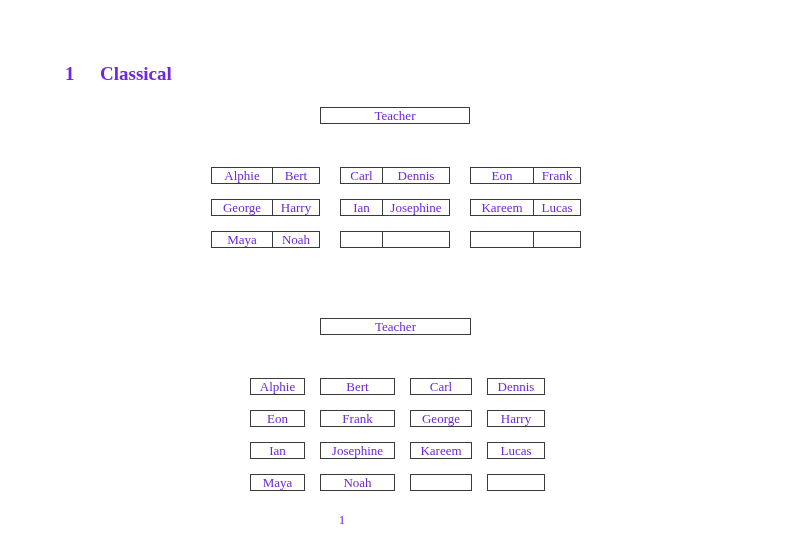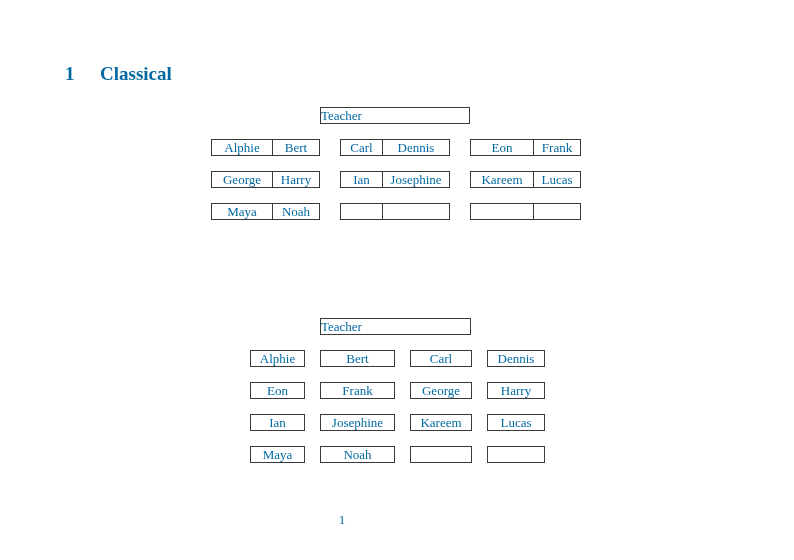--- a/index.html
+++ b/index.html
@@ -3,44 +3,45 @@
 <meta charset="utf-8">
 <style>
   * { margin: 0; padding: 0; }
   html, body { background: #ffffff; }
   .page {
     position: relative;
     width: 684px;
     height: 560px;
     background: #ffffff;
     font-family: "Liberation Serif", "DejaVu Serif", serif;
-    color: #0369a1;
+    color: #6d28d9;
     overflow: hidden;
   }
   .heading {
     position: absolute;
     left: 65px;
     font-size: 19px;
     font-weight: bold;
     white-space: nowrap;
   }
   .sec-num { display: inline-block; min-width: 35px; }
   .teacher-box {
     position: absolute;
     height: 17px;
     box-sizing: border-box;
     border: 1px solid #3a3a3a;
     display: flex;
     align-items: center;
-    justify-content: flex-start;
+    justify-content: center;
     font-size: 13px;
   }
   .row {
     position: absolute;
     display: flex;
+    margin-top: 28px;
   }
   .row.classical-row { gap: 20px; }
   .row.distributed-row { gap: 15px; }
   .desk {
     display: flex;
     box-sizing: border-box;
     border: 1px solid #3a3a3a;
     height: 17px;
     align-items: center;
   }

